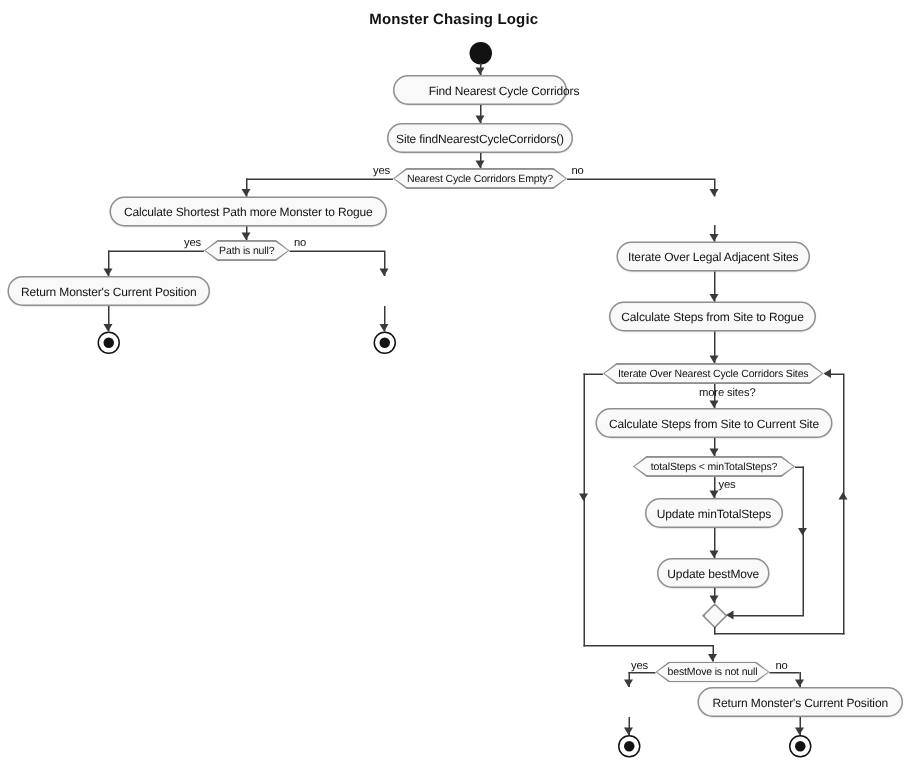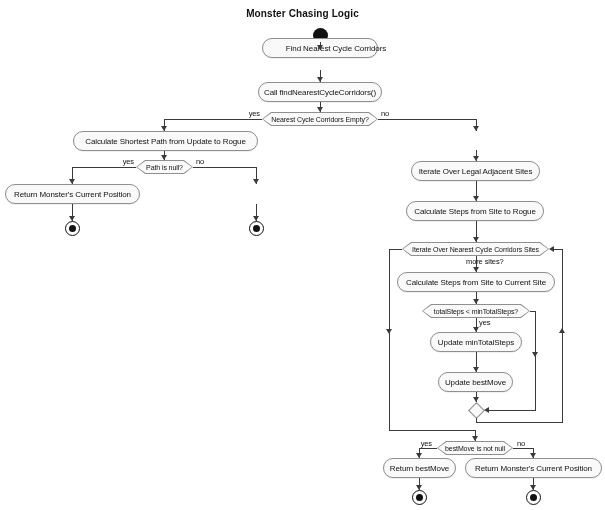--- a/index.html
+++ b/index.html
@@ -52,29 +52,29 @@
 </style>
 </head>
 <body>
 
 <div class="canvas">
 
   <div class="title">Monster Chasing Logic</div>
 
   <div class="start" style="left:313px;top:28px;"></div>
 
-  <div class="box" style="left:262px;top:38px;width:116px;padding-left:32px;">Find Nearest Cycle Corridors</div>
-  <div class="box" style="left:258px;top:82px;width:124px;">Call findNearestCycleCorridors()</div>
+  <div class="box" style="left:262px;top:50px;width:116px;padding-left:32px;">Find Nearest Cycle Corridors</div>
+  <div class="box" style="left:258px;top:82px;width:124px;">Site findNearestCycleCorridors()</div>
 
   <div class="hex clip-hex" style="left:262px;top:112px;width:116px;">
     <div class="hex-in"></div>
     <span class="hex-label">Nearest Cycle Corridors Empty?</span>
   </div>
 
-  <div class="box" style="left:73px;top:131px;width:185px;">Calculate Shortest Path from Update to Rogue</div>
+  <div class="box" style="left:73px;top:131px;width:185px;">Calculate Shortest Path more Monster to Rogue</div>
   <div class="hex clip-hex" style="left:136px;top:160px;width:57px;">
     <div class="hex-in"></div>
     <span class="hex-label">Path is null?</span>
   </div>
   <div class="box" style="left:5px;top:184px;width:135px;">Return Monster's Current Position</div>
   <div class="end" style="left:65px;top:221px;">
       <div class="end-dot"></div>
     </div>
   <div class="end" style="left:249px;top:221px;">
       <div class="end-dot"></div>
@@ -100,21 +100,20 @@
 
   <div class="diamond clip-diamond" style="left:468px;top:402px;">
     <div class="diamond-in"></div>
   </div>
 
   <div class="hex clip-hex" style="left:437px;top:441px;width:76px;">
     <div class="hex-in"></div>
     <span class="hex-label">bestMove is not null</span>
   </div>
 
-  <div class="box" style="left:383px;top:458px;width:73px;">Return bestMove</div>
   <div class="box" style="left:465px;top:458px;width:137px;">Return Monster's Current Position</div>
   <div class="end" style="left:412px;top:490px;">
       <div class="end-dot"></div>
     </div>
   <div class="end" style="left:526px;top:490px;">
       <div class="end-dot"></div>
     </div>
 
   <div class="l v" style="left:320px;top:42px;height:8px;"></div>
   <div class="a ad" style="left:317px;top:45px;"></div>

